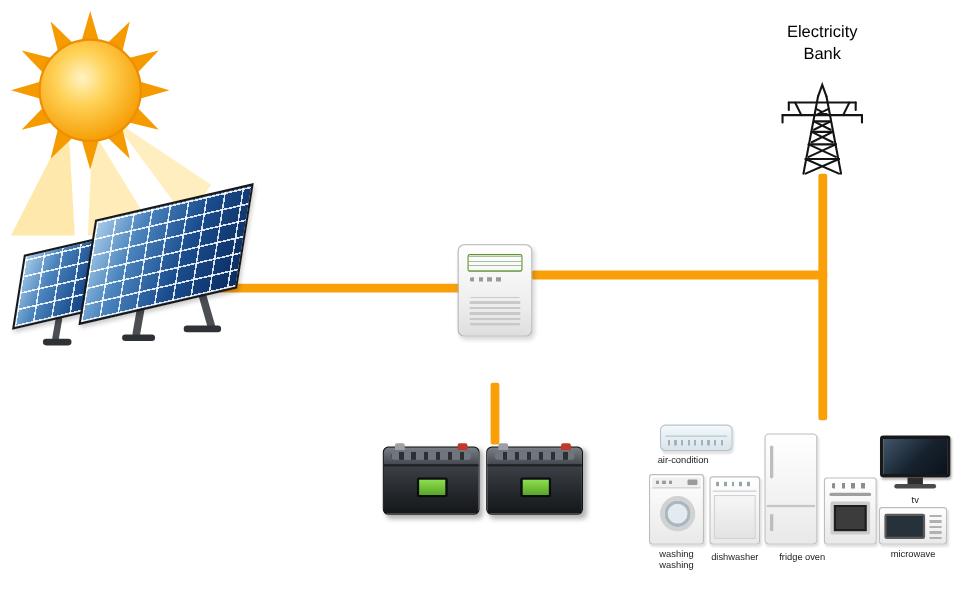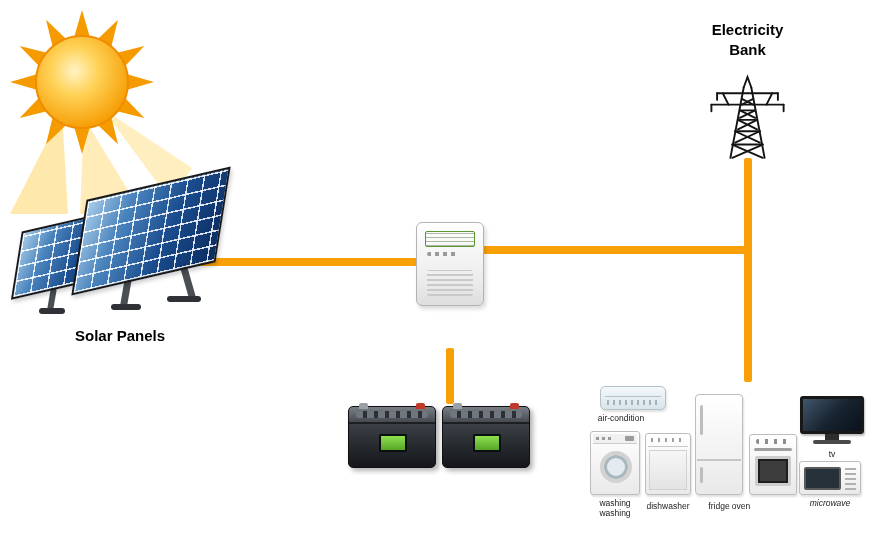--- a/index.html
+++ b/index.html
@@ -8,21 +8,21 @@
   .stage { position:relative; width:884px; height:558px; background:#ffffff; overflow:hidden; }
 
   
   .connector { position:absolute; background:#F9A008; border-radius:2px; }
   .c-solar-inverter   { left:198px; top:258px; width:220px; height:8px; }
   .c-inverter-grid    { left:483px; top:246px; width:269px; height:8px; }
   .c-grid-vertical    { left:744px; top:158px; width:8px;  height:224px; }
   .c-inverter-battery { left:446px; top:348px; width:8px;  height:56px; }
 
   
-  .lbl { position:absolute; text-align:center; color:#000; font-size:15px; font-weight:700; line-height:20px; }
+  .lbl { position:absolute; text-align:center; color:#000; font-size:15px; font-weight:400; line-height:20px; }
   .lbl-solar   { left:55px;  top:326px; width:130px; }
   .lbl-inverter{ left:396px; top:308px; width:110px; }
   .lbl-grid    { left:695px; top:20px;  width:105px; }
   .lbl-battery { left:385px; top:494px; width:130px; }
   .lbl-acloads { left:685px; top:530px; width:110px; font-weight:600; }
   .appl-lbl { position:absolute; text-align:center; color:#222; font-size:8.5px; line-height:10px; }
 
   
   .sun-wrap { position:absolute; left:2px; top:4px; width:198px; height:212px; }
 
@@ -123,21 +123,21 @@
     background:#27313a; border:2px solid #5a5a5a; border-radius:2px; }
   .mw-panel { position:absolute; right:4px; top:5px; width:11px; height:23px;
     background:repeating-linear-gradient(0deg,#b1b1b1 0 2px, transparent 2px 5px); }
 
   .l-aircon     { left:576px; top:413px; width:90px; }
   .l-washer     { left:585px; top:498px; width:60px; }
   .l-dishwasher { left:630px; top:501px; width:76px; }
   .l-fridge     { left:695px; top:501px; width:48px;text-align:center; }
   .l-oven       { left:717px; top:501px; width:48px; }
   .l-tv         { left:800px; top:449px; width:64px; }
-  .l-microwave  { left:799px; top:498px; width:62px;font-style:italic; }
+  .l-microwave  { left:799px; top:498px; width:62px; }
 </style>
 </head>
 <body>
 
 <div class="stage">
 
   <div class="connector c-solar-inverter"></div>
   <div class="connector c-inverter-grid"></div>
   <div class="connector c-grid-vertical"></div>
   <div class="connector c-inverter-battery"></div>
@@ -175,21 +175,20 @@
   <div class="solar-wrap">
     <div class="leg leg-c"></div>
     <div class="foot foot-c"></div>
     <div class="panel panel-back"></div>
     <div class="leg leg-a"></div>
     <div class="leg leg-b"></div>
     <div class="foot foot-a"></div>
     <div class="foot foot-b"></div>
     <div class="panel panel-front"></div>
   </div>
-  <div class="lbl lbl-solar">Solar Panels</div>
 
   <div class="inverter">
     <div class="inv-screen"></div>
     <div class="inv-btns"></div>
     <div class="inv-vents"></div>
   </div>
 
   <div class="lbl lbl-grid">
     <span>Electricity</span><br>
     <span>Bank</span>

